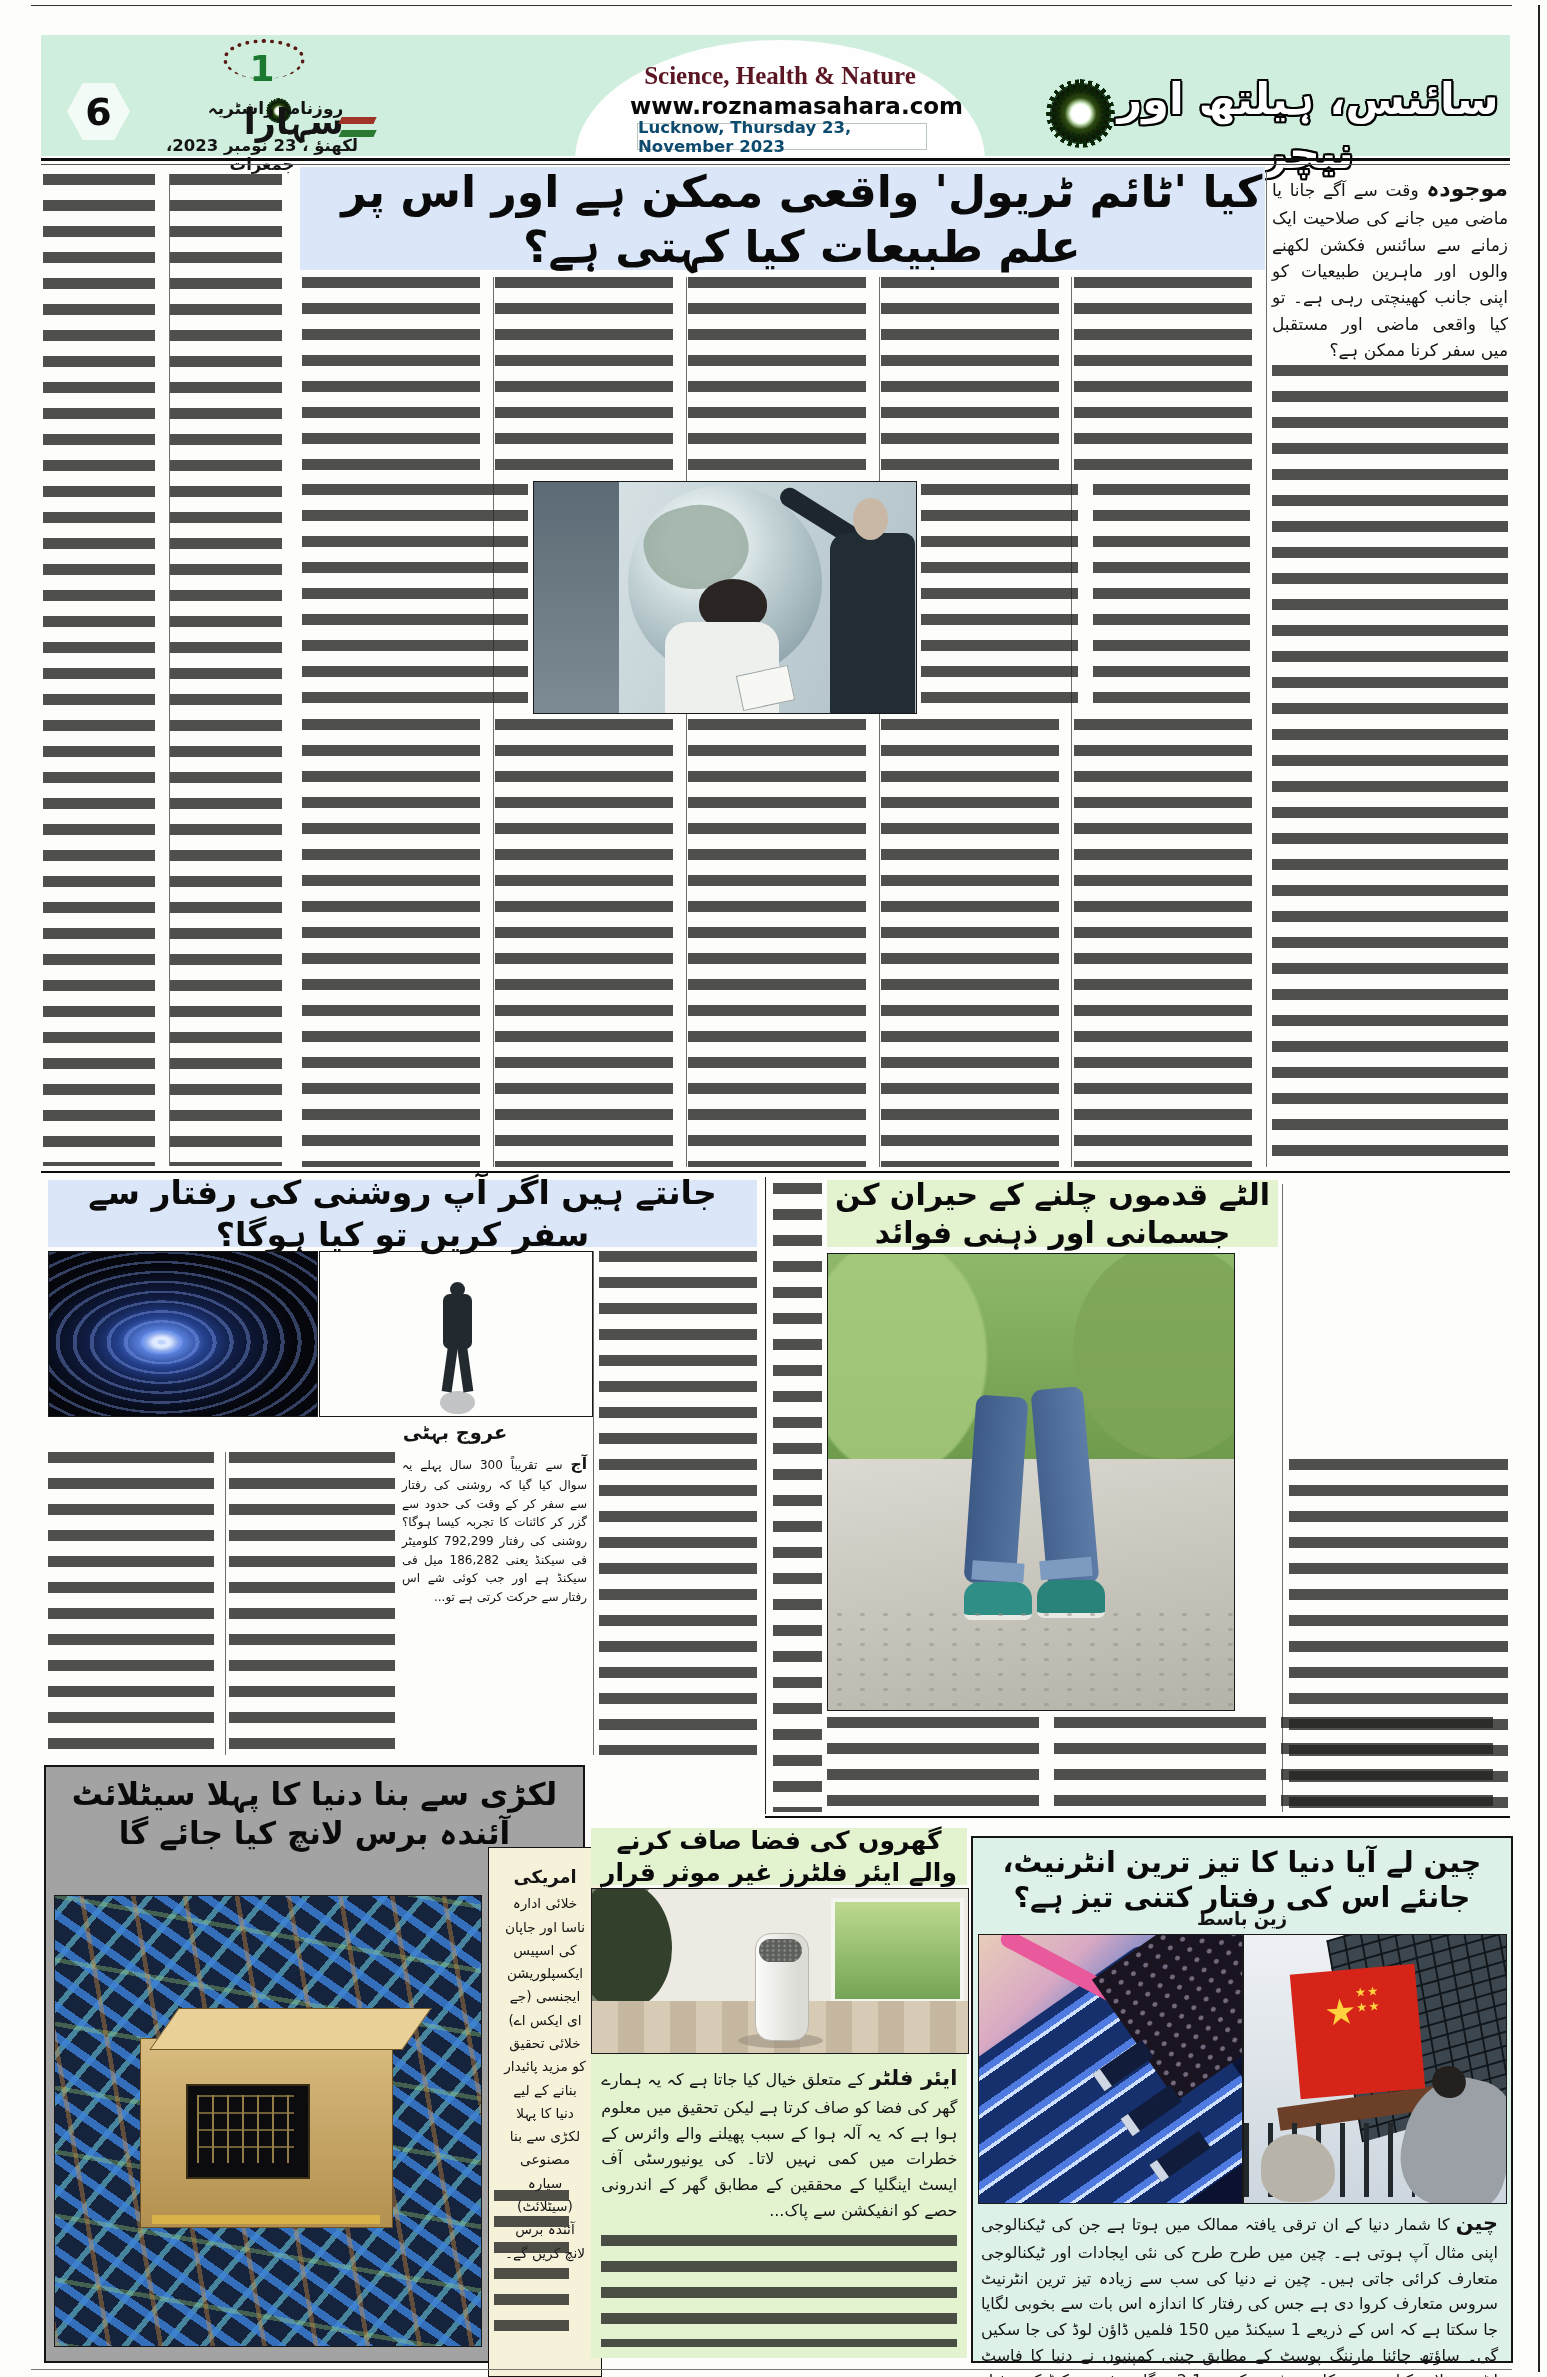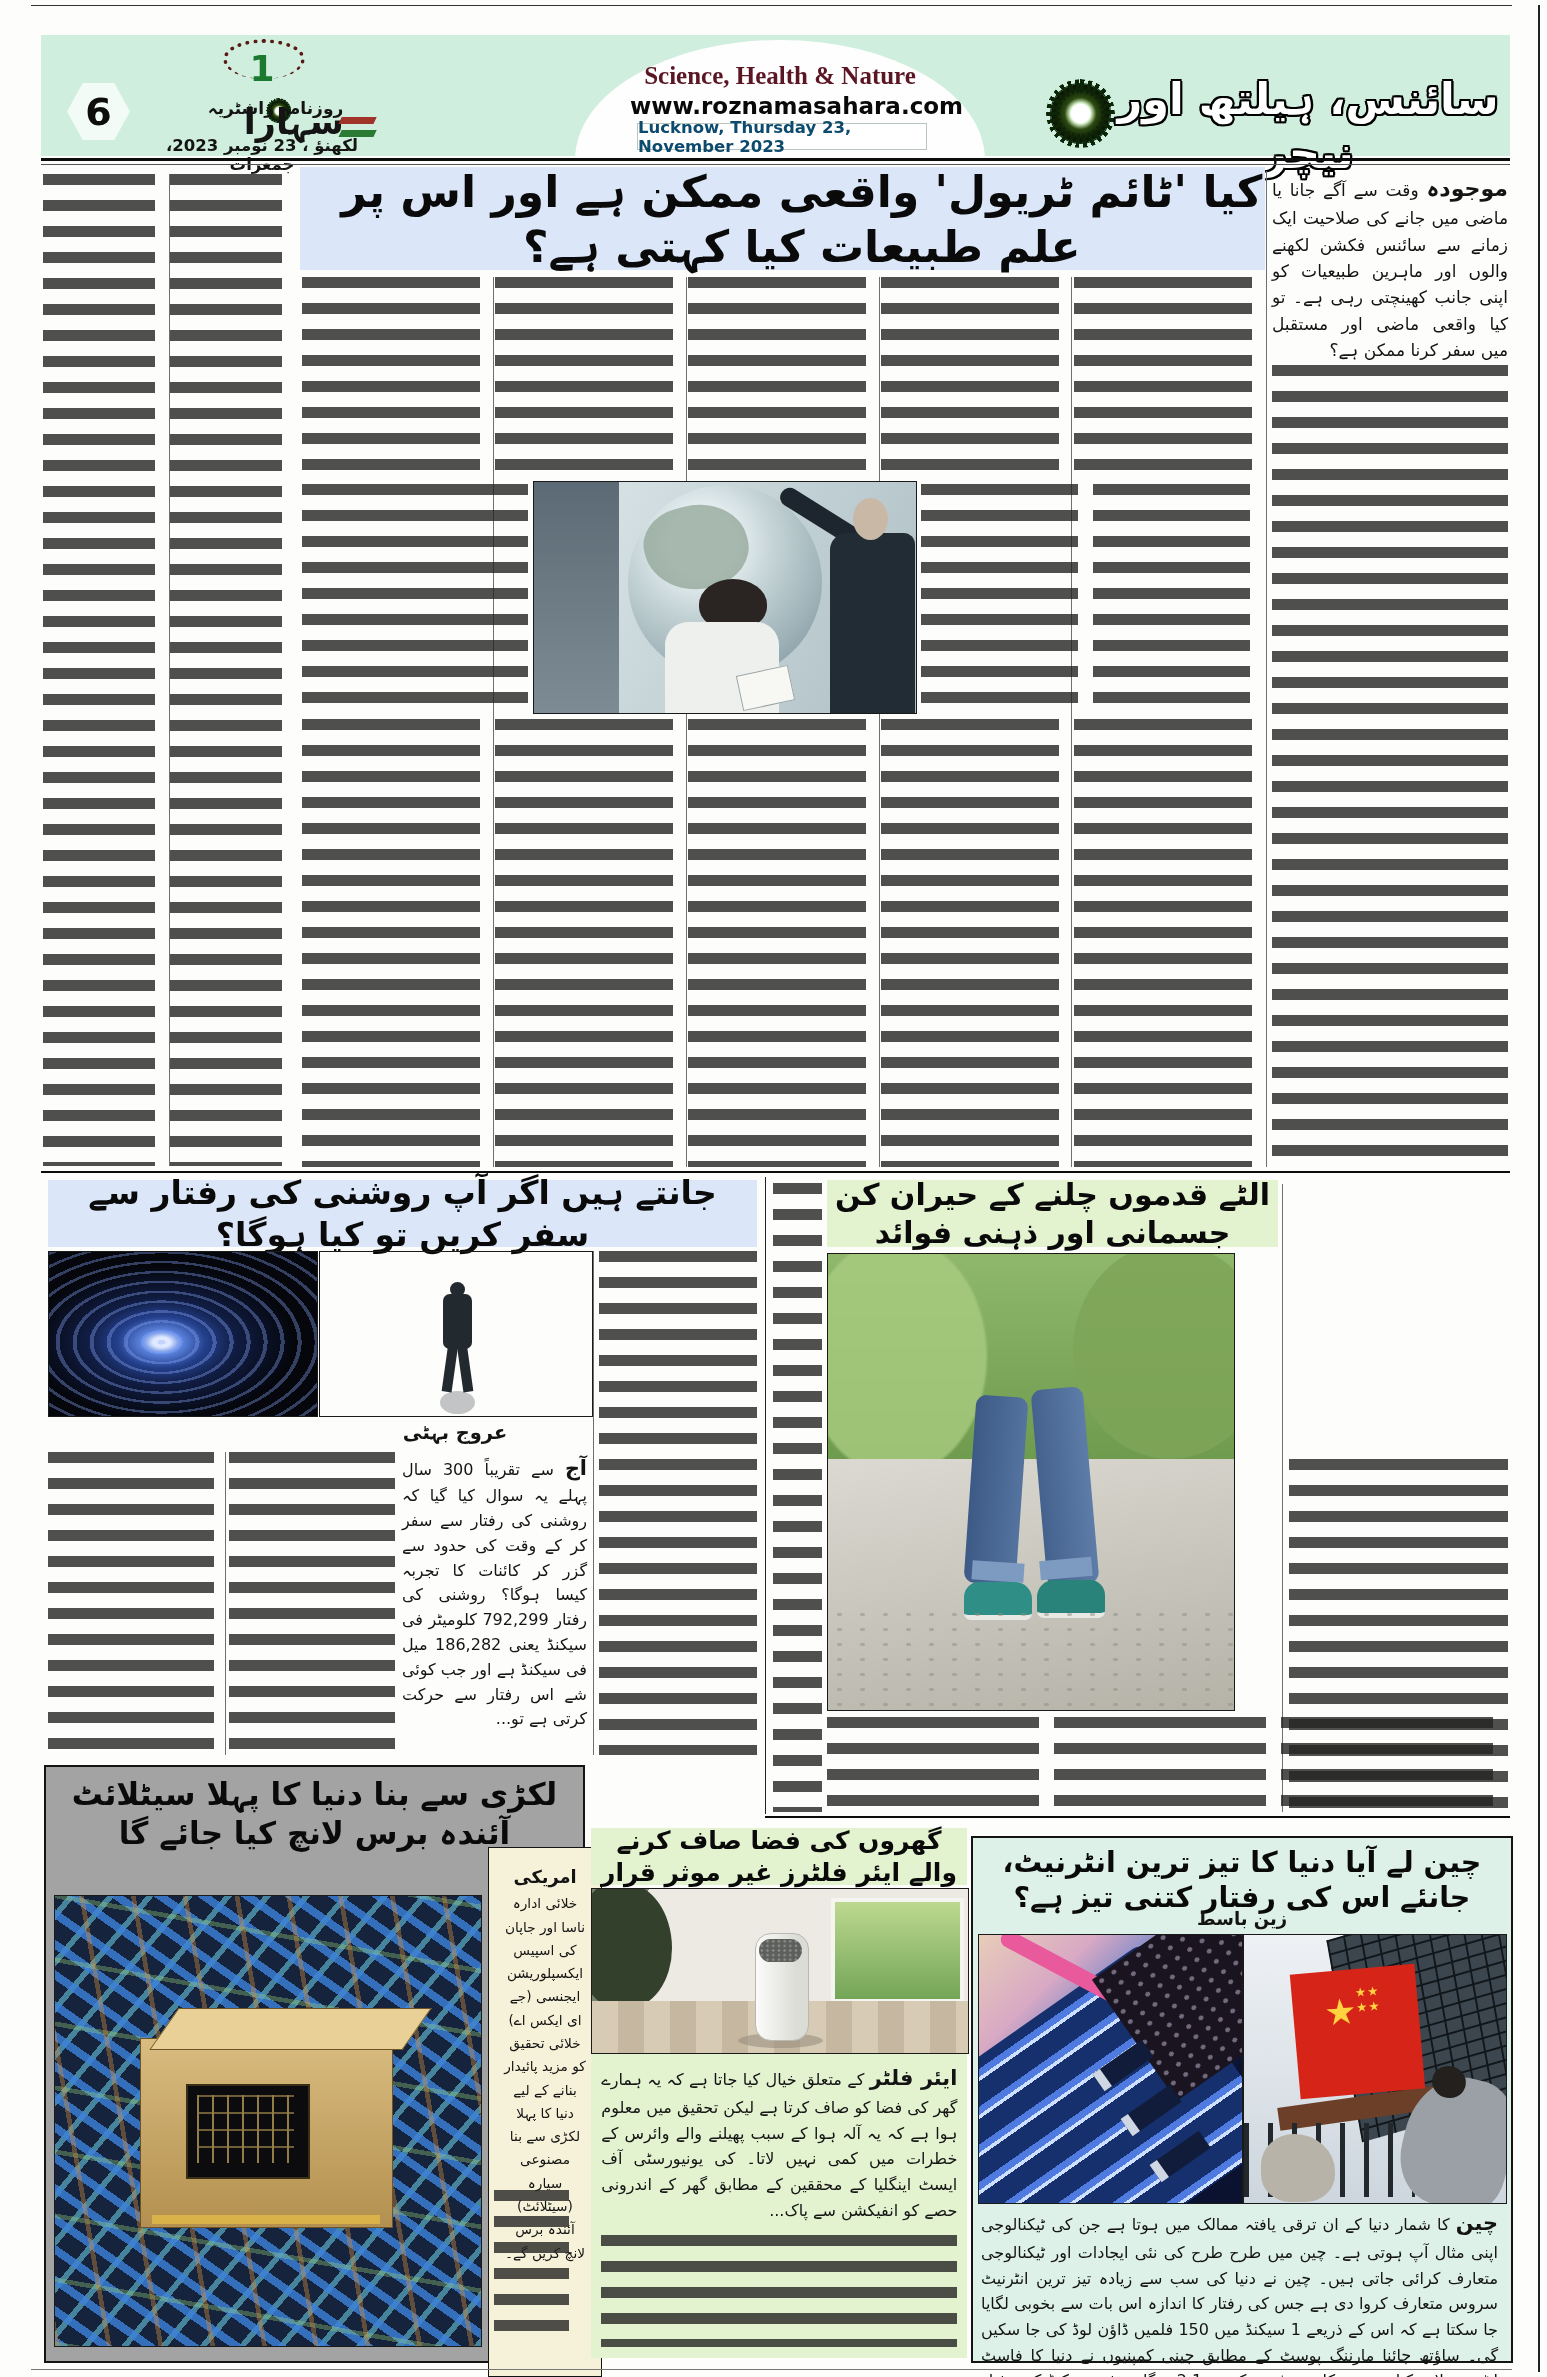--- a/index.html
+++ b/index.html
@@ -121,21 +121,21 @@
     <div class="abs" style="left:125px;top:91px;width:10.3px;height:49px;background:#232a2f;transform:rotate(8deg);"></div>
     <div class="abs" style="left:140px;top:91px;width:10.3px;height:49px;background:#232a2f;transform:rotate(-8deg);"></div>
     <div class="abs" style="left:120px;top:139px;width:35px;height:23px;background:#3a4348;opacity:.3;border-radius:50%;"></div>
   </div>
 
   <div class="vrule" style="left:593px;top:1251px;height:504px;"></div>
   <div class="fill" style="left:599px;top:1251px;width:158px;height:504px;"></div>
 
   <div class="abs ur" style="left:319px;top:1421px;width:272px;font-size:19.4px;font-weight:bold;text-align:center;">عروج بہٹی</div>
 
-  <div class="abs ur" style="left:402px;top:1452px;width:185px;font-size:16px;line-height:1.55;">
+  <div class="abs ur" style="left:402px;top:1452px;width:185px;font-size:12px;line-height:1.55;">
     <span class="lead-word">آج</span>
     <span>سے تقریباً 300 سال پہلے یہ سوال کیا گیا کہ روشنی کی رفتار سے سفر کر کے وقت کی حدود سے گزر کر کائنات کا تجربہ کیسا ہوگا؟ روشنی کی رفتار 792,299 کلومیٹر فی سیکنڈ یعنی 186,282 میل فی سیکنڈ ہے اور جب کوئی شے اس رفتار سے حرکت کرتی ہے تو...</span>
   </div>
   <div class="fill m" style="left:48px;top:1452px;width:362px;height:303px;--cw:181px;"></div>
   <div class="vrule" style="left:225px;top:1452px;height:303px;"></div>
 
   <div class="vrule" style="left:765px;top:1177px;height:637px;background:#222;"></div>
 
   <div class="fill" style="left:773px;top:1183px;width:49px;height:629px;"></div>
 

